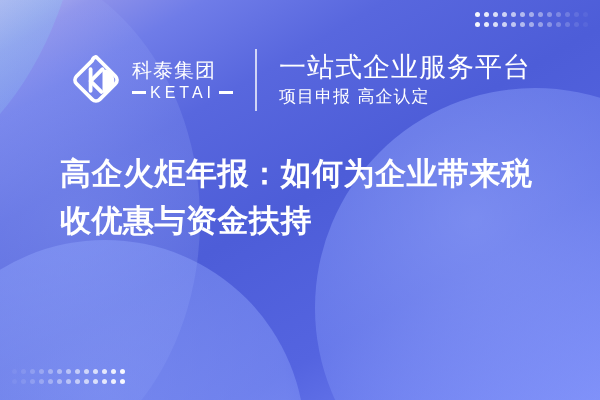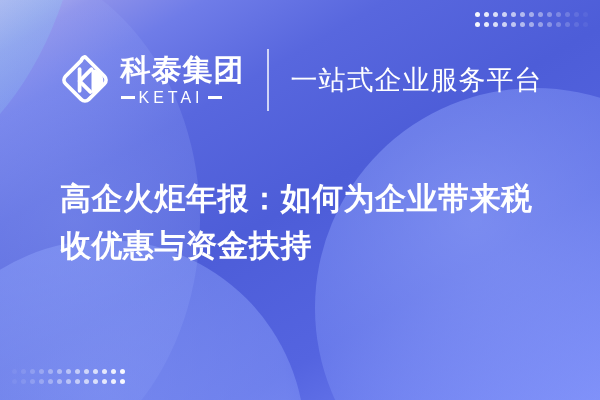--- a/index.html
+++ b/index.html
@@ -134,22 +134,22 @@
     flex: 0 0 auto;
   }
   #logo-wordmark {
     display: flex;
     flex-direction: column;
     align-items: stretch;
     line-height: 1;
   }
   #logo-cn {
     font-family: "DejaVu Sans", "Liberation Sans", sans-serif;
-    font-size: 30px;
-    font-weight: bold;
+    font-size: 20px;
+    font-weight: normal;
     color: #ffffff;
     letter-spacing: 1px;
     white-space: nowrap;
   }
   #logo-en-row {
     display: flex;
     align-items: center;
     gap: 4px;
     margin-top: 5px;
   }
@@ -205,21 +205,20 @@
     left: 60px;
     top: 150px;
     width: 500px;
     font-family: "DejaVu Sans", "Liberation Sans", sans-serif;
     font-size: 31px;
     font-weight: bold;
     color: #ffffff;
     line-height: 1.52;
     letter-spacing: 0.5px;
     word-break: break-all;
-    margin-top: 25px;
   }
 </style>
 </head>
 <body>
 
 <div id="banner">
 
   <div class="shape arc-topleft2"></div>
   <div class="shape arc-topleft"></div>
   <div class="shape sweep-left"></div>
@@ -315,19 +314,20 @@
           <span id="logo-en">KETAI</span>
           <span class="en-rule"></span>
         </div>
       </div>
     </div>
 
     <div id="header-divider"></div>
 
     <div id="tagline-block">
       <div id="tagline-main">一站式企业服务平台</div>
+      <div id="tagline-sub">项目申报 高企认定</div>
     </div>
 
   </div>
 
   <div id="headline">高企火炬年报：如何为企业带来税收优惠与资金扶持</div>
 
 </div>
 
 </body></html>

